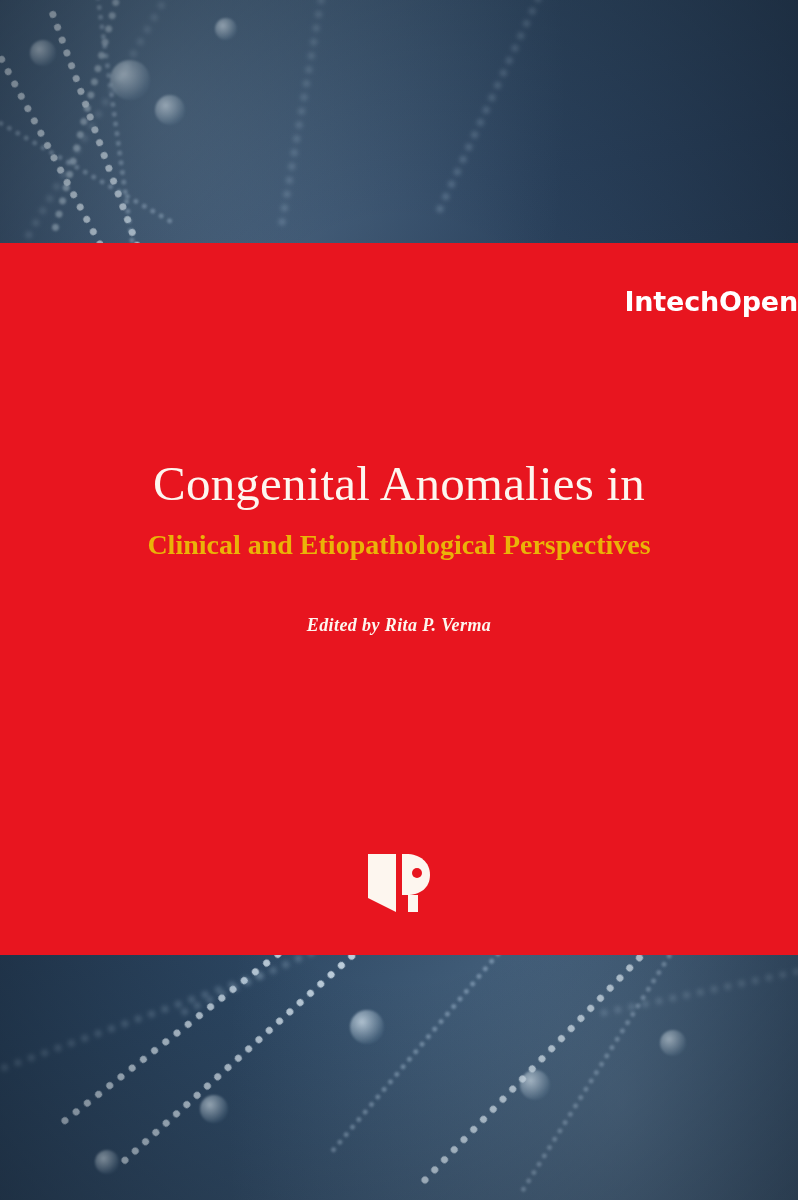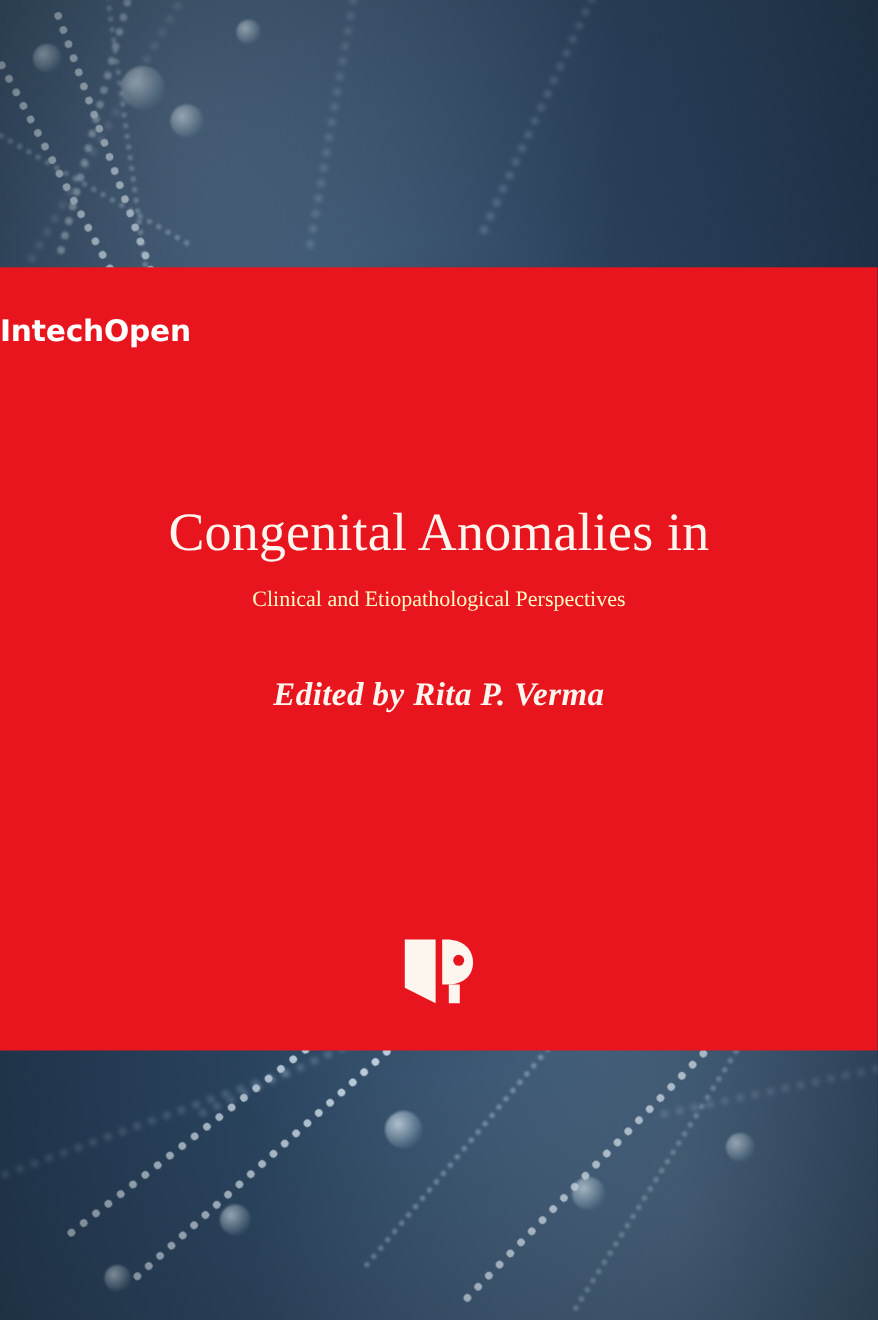--- a/index.html
+++ b/index.html
@@ -68,21 +68,21 @@
     left: 0;
     width: 798px;
     background: #e8151f;
   }
 
   .brand {
     position: absolute;
     top: 286px;
     left: 0;
     width: 798px;
-    text-align: left;
+    text-align: right;
     color: #ffffff;
     font-family: "DejaVu Sans", sans-serif;
     font-size: 27px;
     font-weight: 700;
     letter-spacing: -0.2px;
   }
 
   .title-block {
     position: absolute;
     top: 455px;
@@ -95,32 +95,32 @@
     font-family: "Liberation Serif", serif;
     font-size: 49px;
     line-height: 58px;
     font-weight: 400;
     letter-spacing: 0.2px;
     margin: 0;
     padding: 0 92px;
   }
   .subtitle {
     font-family: "Liberation Serif", serif;
-    font-size: 20px;
+    font-size: 28px;
     line-height: 36px;
-    font-weight: 400;
+    font-weight: 700;
     margin-top: 14px;
     padding: 0 60px;
-    color: #fef9c3;
+    color: #eab308;
   }
   .editor {
     font-family: "Liberation Serif", serif;
     font-style: italic;
     font-weight: 700;
-    font-size: 30px;
+    font-size: 18px;
     margin-top: 52px;
     color: #fdf6ef;
     letter-spacing: 0.4px;
   }
 
   .logo-mark {
     position: absolute;
     top: 848px;
     left: 0;
     width: 798px;

